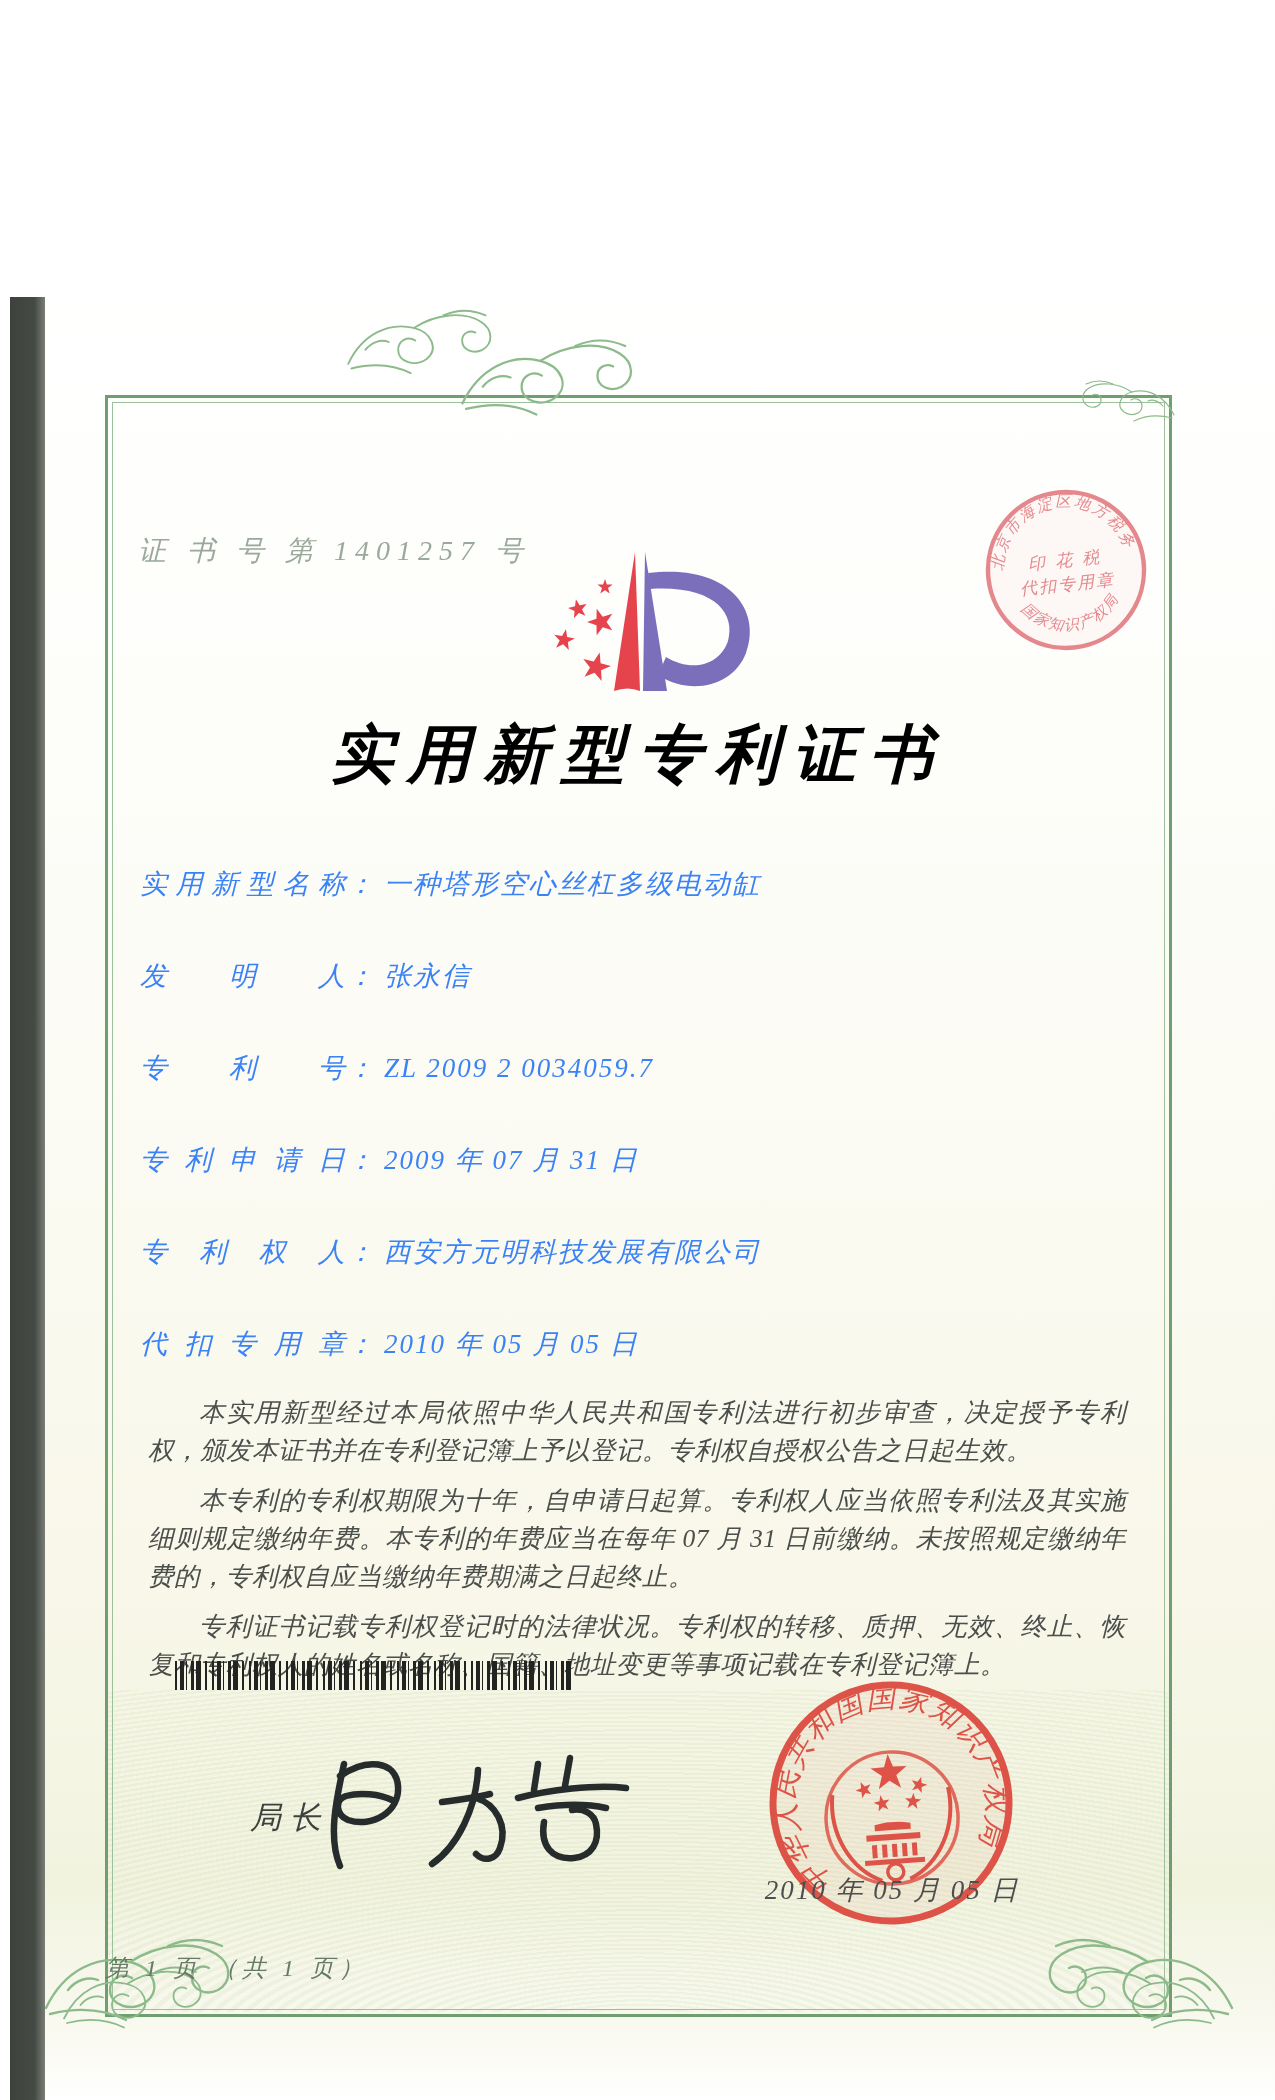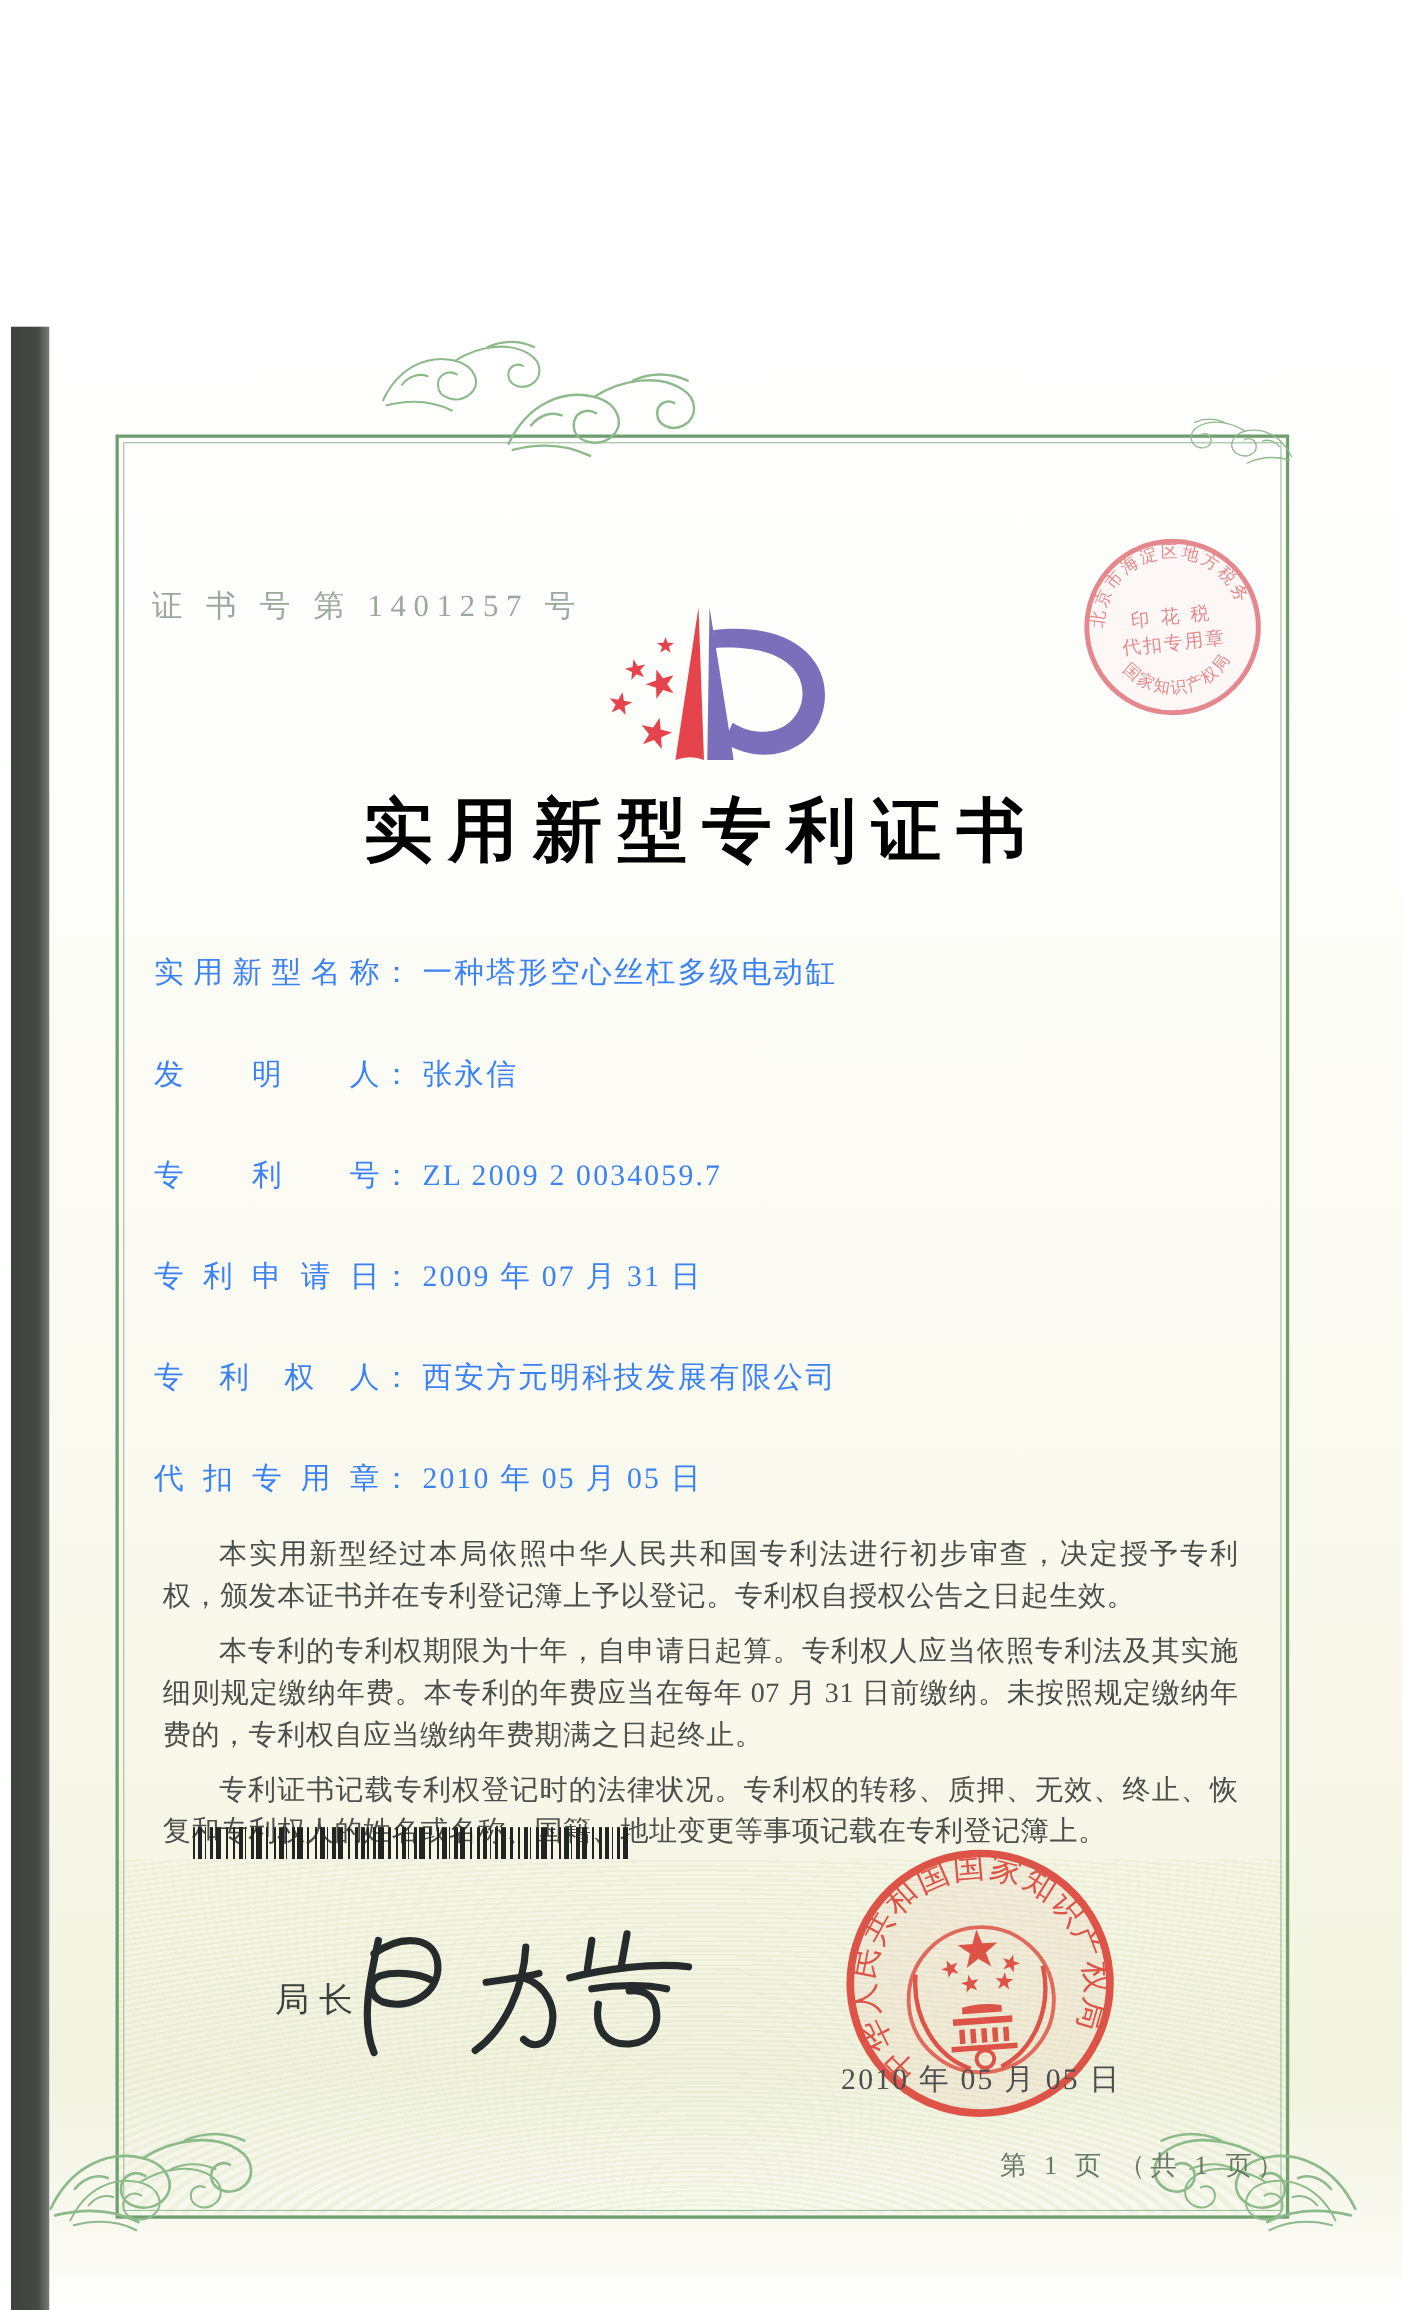--- a/index.html
+++ b/index.html
@@ -1,18 +1,18 @@
 <!DOCTYPE html>
 <html><head>
 <meta charset="utf-8">
 <style>
   * { margin:0; padding:0; box-sizing:border-box; }
   html,body { background:#ffffff; }
   body { font-family:"Liberation Serif","DejaVu Serif",serif; }
-  #canvas { position:relative; width:1275px; height:2100px; background:#ffffff; overflow:hidden; }
+  #canvas { position:relative; width:1275px; height:2100px; background:#ffffff; overflow:hidden;font-style:italic; }
 
   
   .scan-strip { position:absolute; left:10px; top:297px; width:35px; height:1803px;
     background:linear-gradient(90deg,#3d423d 0%,#454a44 70%,#7a7e77 100%); }
 
   
   .page { position:absolute; left:45px; top:297px; width:1230px; height:1803px;
     background:linear-gradient(180deg,#ffffff 0%,#fdfdf9 28%,#fbfaf1 52%,#f8f7e9 72%,#f1f3df 88%,#fafaf2 97%,#ffffff 100%); }
 
   
@@ -51,21 +51,21 @@
   .sig-title { position:absolute; left:250px; top:1797px; font-size:31px; letter-spacing:9px; color:#3d423e; }
   .sig-svg { position:absolute; left:300px; top:1742px; }
   .sig-name { position:absolute; left:330px; top:1760px; font-size:90px; color:transparent; letter-spacing:20px; }
 
   .seal-svg { position:absolute; left:761px; top:1673px; transform:rotate(-4deg); }
   .seal-date { position:absolute; left:752px; top:1872px; width:280px; text-align:center;
     font-size:27px; letter-spacing:2px; color:#4e4e4e; }
 
   .stamp-svg { position:absolute; left:976px; top:480px; transform:rotate(-6deg); }
 
-  .footer-line { position:absolute; left:105px; top:1952px; width:1067px; text-align:right;
+  .footer-line { position:absolute; left:105px; top:1952px; width:1067px; text-align:left;
     font-size:24px; letter-spacing:5px; color:#677a67; }
 
   .flourish { position:absolute; }
   .mirror { transform:scaleX(-1); }
 
   svg text { font-family:"Liberation Serif","DejaVu Serif",serif; }
 </style>
 </head>
 <body>
 

